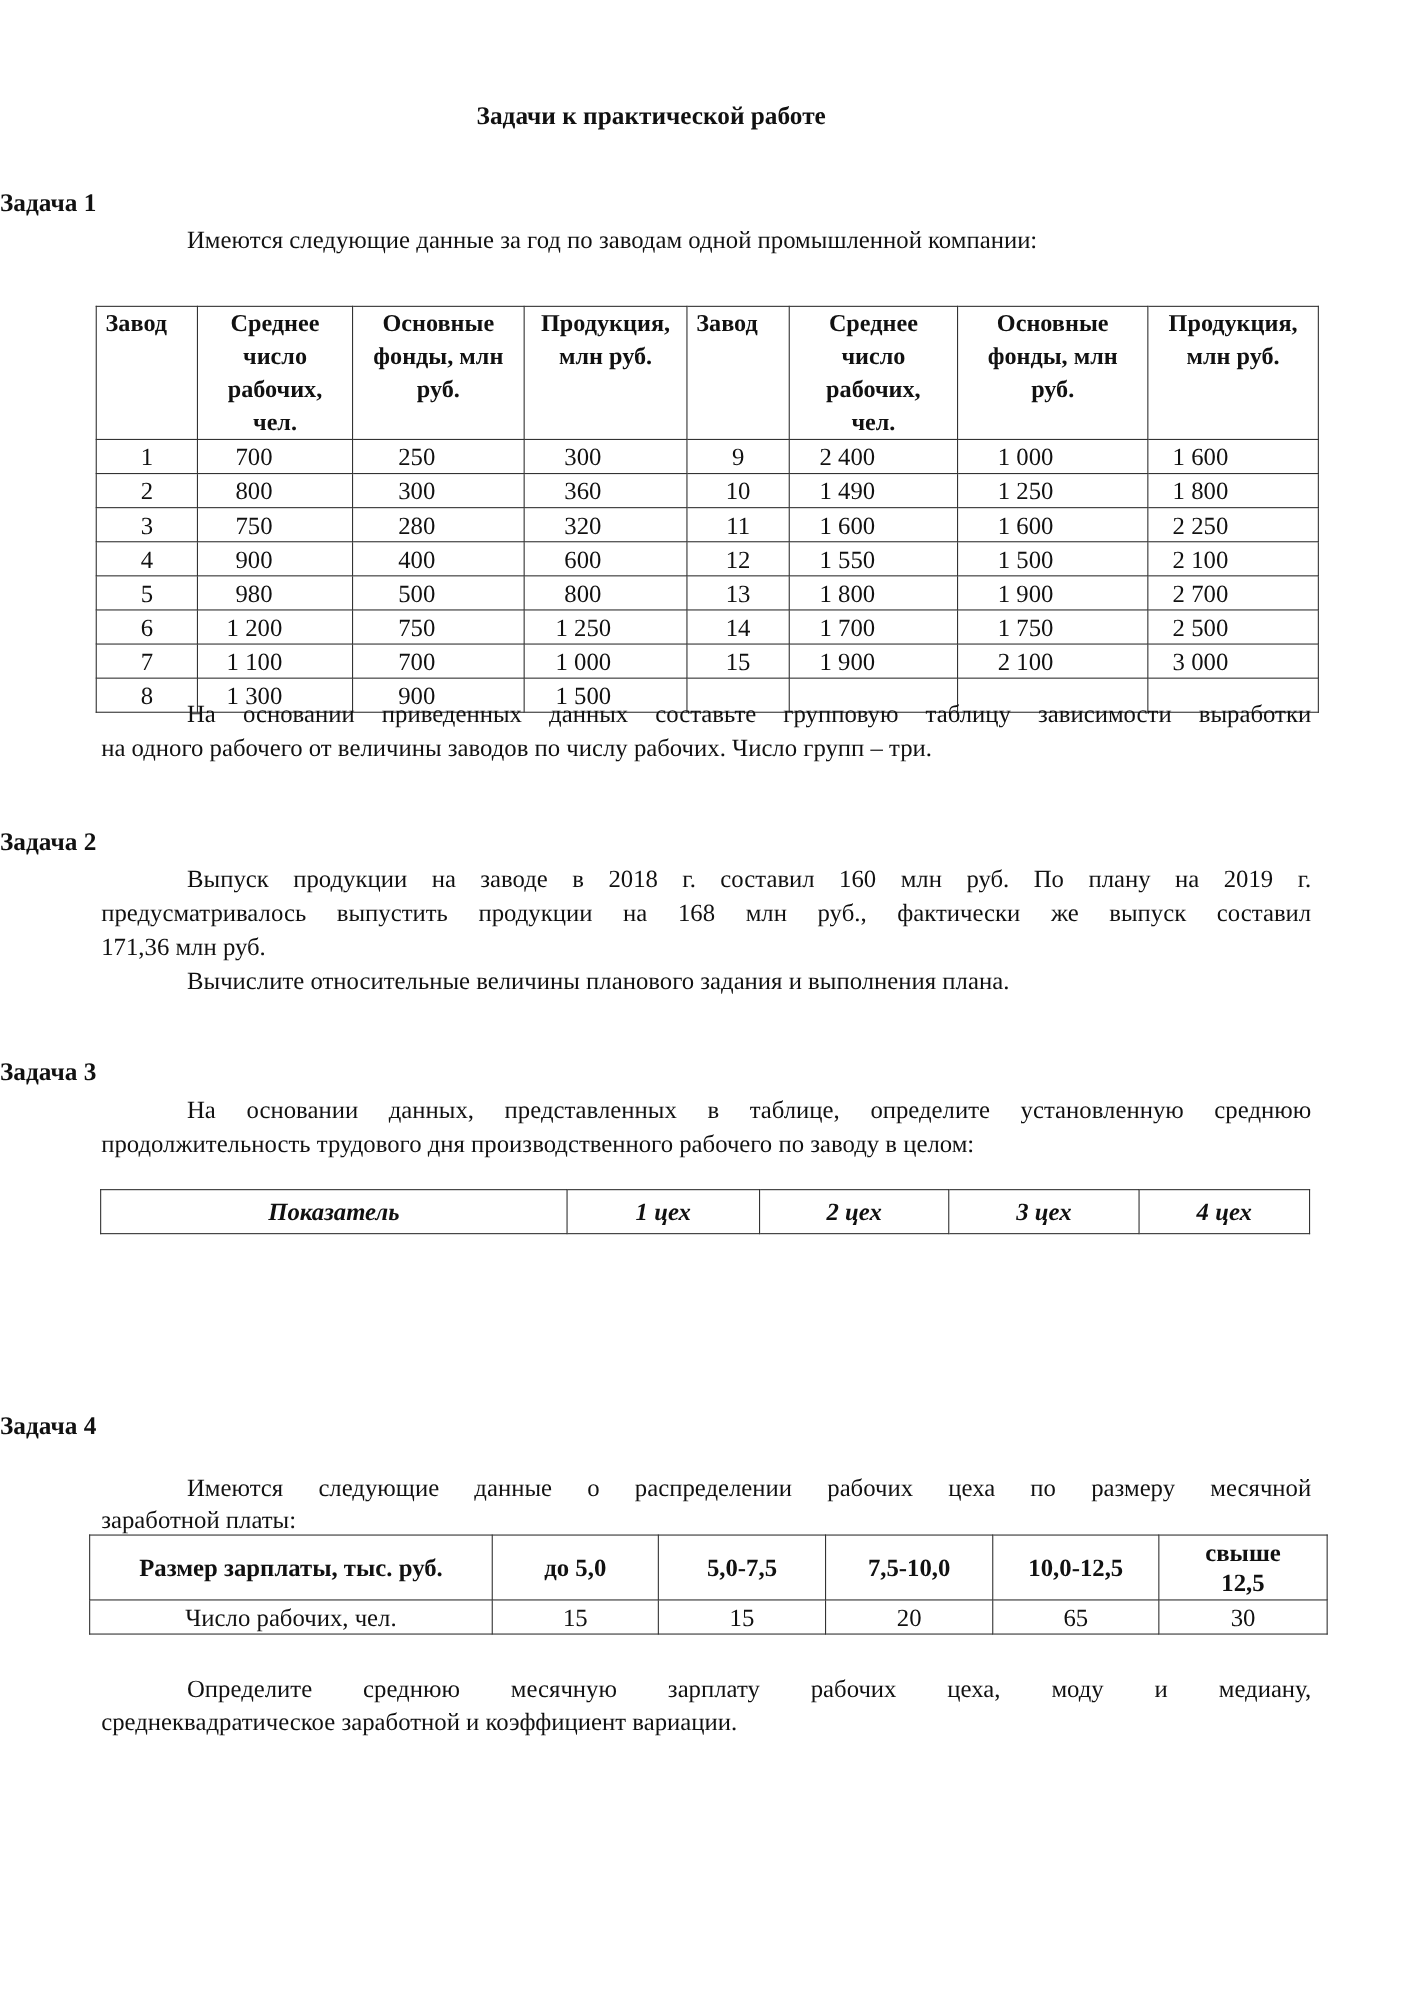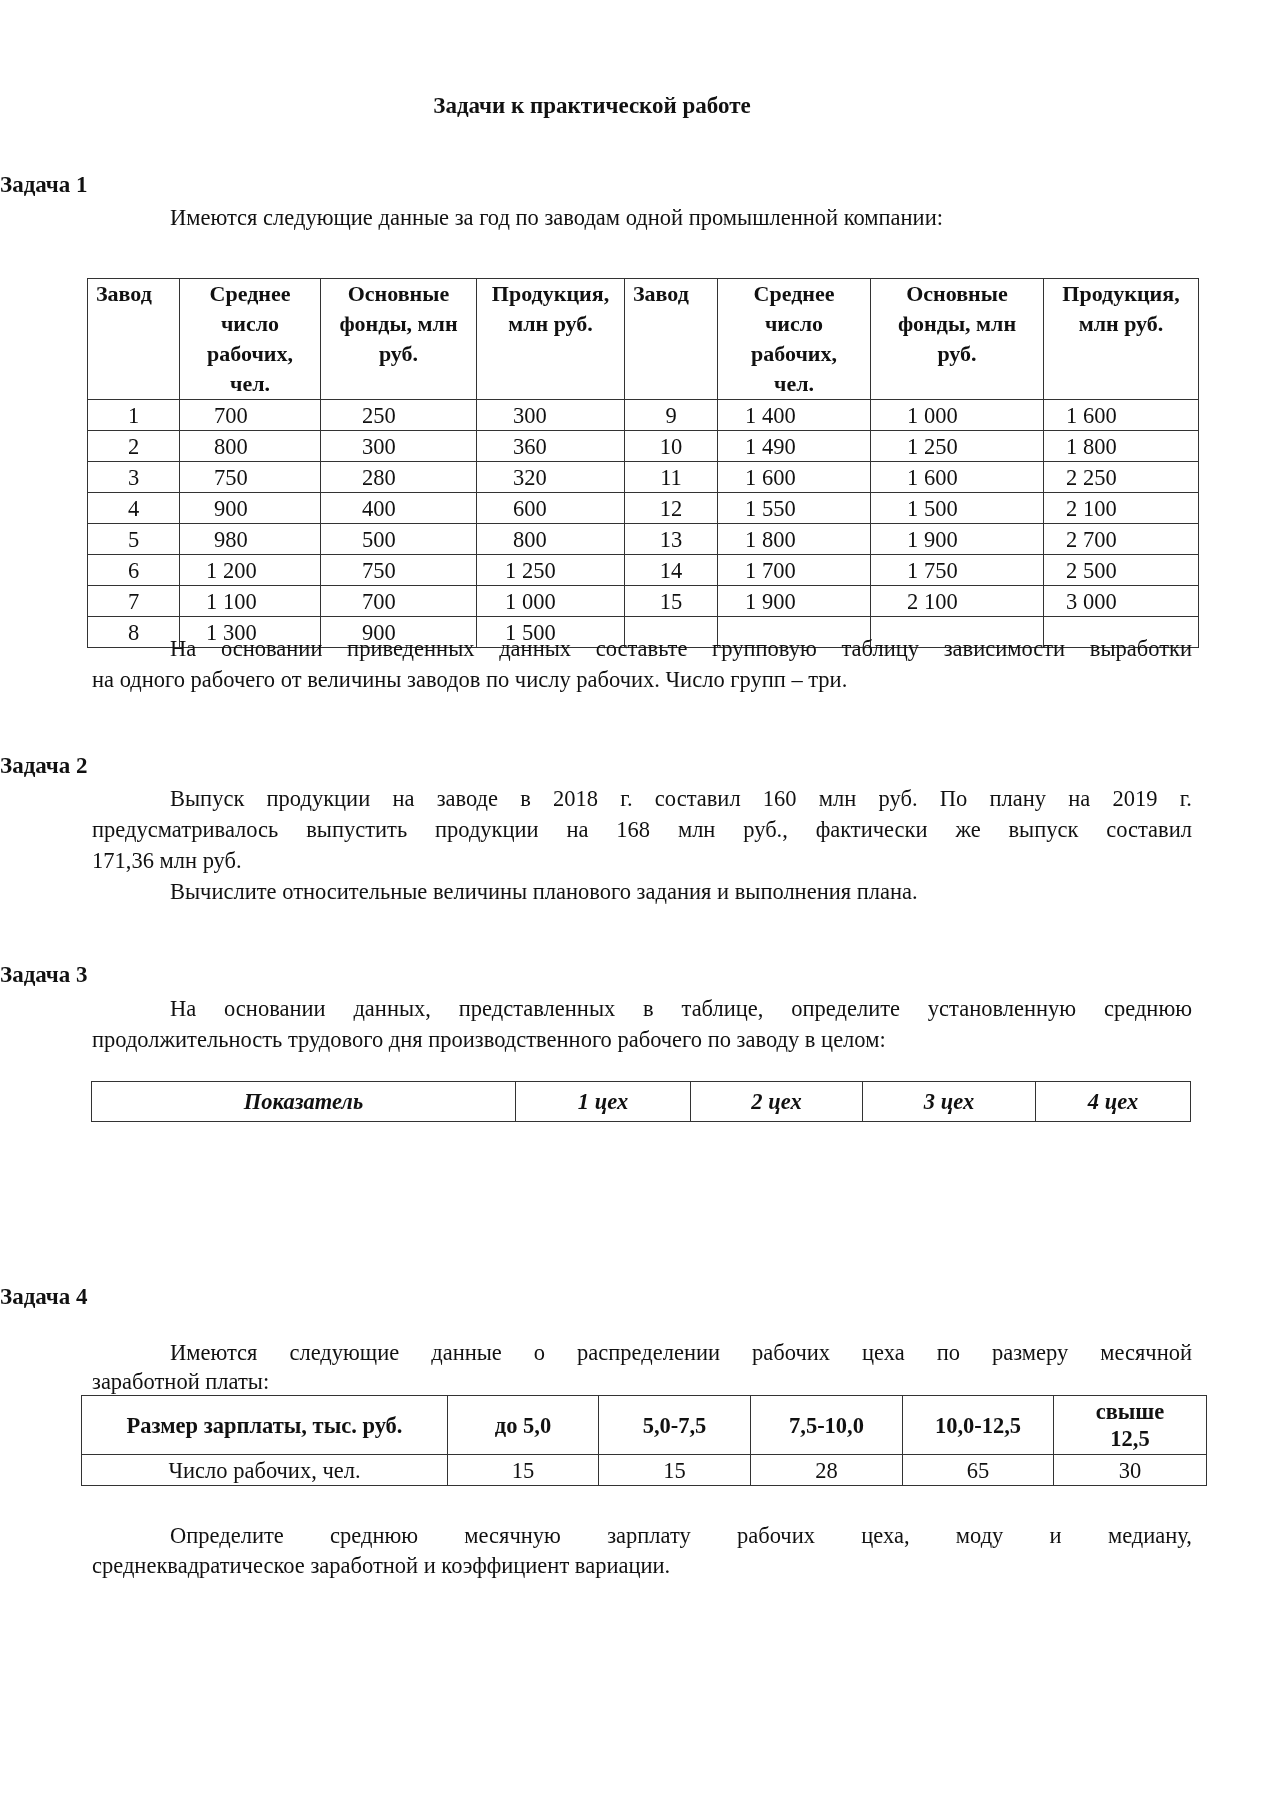--- a/index.html
+++ b/index.html
@@ -66,21 +66,21 @@
       <th>Продукция, млн руб.</th>
     </tr>
   </thead>
   <tbody>
     <tr>
       <td class="num">1</td>
       <td class="v" style="padding-left:34px">700</td>
       <td class="v" style="padding-left:41px">250</td>
       <td class="v" style="padding-left:36px">300</td>
       <td class="num">9</td>
-      <td class="v" style="padding-left:27px">1 400</td>
+      <td class="v" style="padding-left:27px">2 400</td>
       <td class="v" style="padding-left:36px">1 000</td>
       <td class="v" style="padding-left:22px">1 600</td>
     </tr>
     <tr>
       <td class="num">2</td>
       <td class="v" style="padding-left:34px">800</td>
       <td class="v" style="padding-left:41px">300</td>
       <td class="v" style="padding-left:36px">360</td>
       <td class="num">10</td>
       <td class="v" style="padding-left:27px">1 490</td>
@@ -215,21 +215,21 @@
       <th>7,5-10,0</th>
       <th>10,0-12,5</th>
       <th style="padding:0 36px;">свыше 12,5</th>
     </tr>
   </thead>
   <tbody>
     <tr>
       <td>Число рабочих, чел.</td>
       <td>15</td>
       <td>15</td>
-      <td>28</td>
+      <td>20</td>
       <td>65</td>
       <td>30</td>
     </tr>
   </tbody>
 </table>
 
 <div class="abs para justify-last" style="top:1520px;">
   <span class="ind"></span><span>Определите среднюю месячную зарплату рабочих цеха, моду и медиану,</span>
 </div>
 <div class="abs para" style="top:1550px; text-align:left;">среднеквадратическое заработной и коэффициент вариации.</div>

